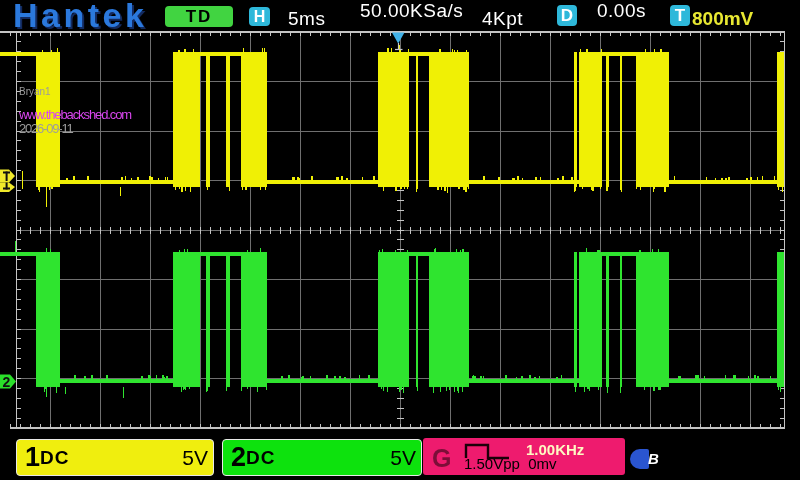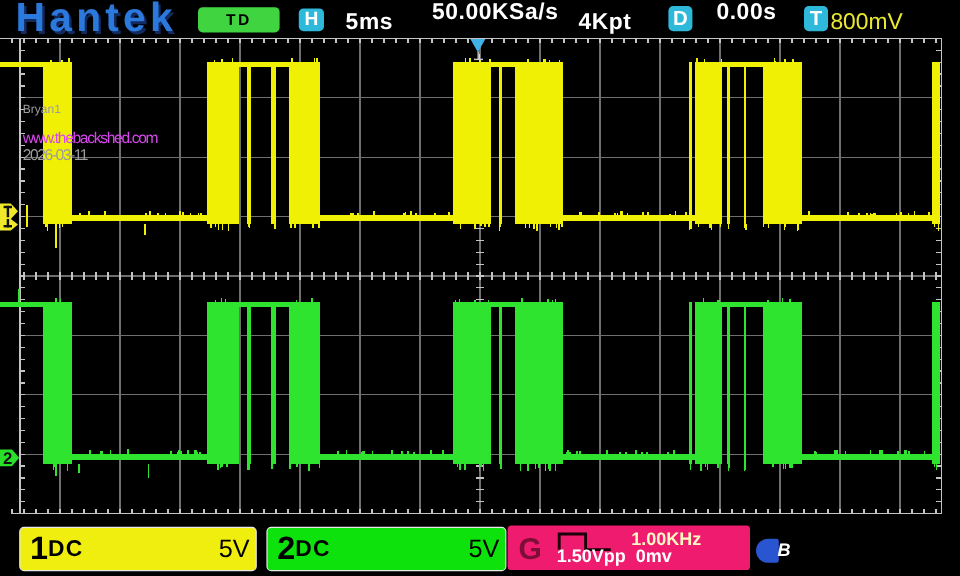--- a/index.html
+++ b/index.html
@@ -1,18 +1,18 @@
 <!DOCTYPE html>
 <html><head><meta charset="utf-8">
 <style>
 html,body{margin:0;padding:0;width:800px;height:480px;background:#000;overflow:hidden}
 body{font-family:"Liberation Sans",sans-serif;position:relative}
 .a{position:absolute}
 .cy{background:#2eb8da;color:#fff;border-radius:4px;font-weight:bold;text-align:center}
-.w{color:#fff;font-weight:bold;font-size:19px;letter-spacing:0.5px}
+.w{color:#fff;font-weight:normal;font-size:19px;letter-spacing:0.5px}
 .chbox{top:439px;height:35px;border:1px solid #e8e8e8;border-radius:4px;color:#000;display:flex;align-items:center}
 </style></head>
 <body>
 <svg width="800" height="480" viewBox="0 0 800 480" style="position:absolute;left:0;top:0" shape-rendering="crispEdges">
 <g>
       <line x1="50" y1="32" x2="50" y2="428" stroke="#6f6f6f" stroke-width="1"></line>
 <line x1="100" y1="32" x2="100" y2="428" stroke="#6f6f6f" stroke-width="1"></line>
 <line x1="150" y1="32" x2="150" y2="428" stroke="#6f6f6f" stroke-width="1"></line>
 <line x1="200" y1="32" x2="200" y2="428" stroke="#6f6f6f" stroke-width="1"></line>
 <line x1="250" y1="32" x2="250" y2="428" stroke="#6f6f6f" stroke-width="1"></line>
@@ -723,45 +723,45 @@
 <rect x="3" y="187.5" width="7" height="2" fill="#111"></rect>
 <polygon points="0,374.5 10,374.5 16,381.5 10,388.5 0,388.5" fill="#2ae02a"></polygon>
 <text x="2.5" y="386.8" font-size="14" font-weight="bold" fill="#111" font-family="Liberation Sans, sans-serif">2</text>
 <polygon points="392,32.5 404.5,32.5 398.2,43.5" fill="#41b2e8"></polygon>
 <line x1="398.5" y1="43" x2="398.5" y2="50" stroke="#c9c9c9" stroke-width="1.2"></line>
 <line x1="395" y1="49.5" x2="402.5" y2="49.5" stroke="#c9c9c9" stroke-width="1.2"></line>
 </g>
 </svg>
 
 <div class="a" style="left:13px;top:-4px;font-size:34px;font-weight:bold;color:#2b79dd;letter-spacing:3.5px;text-shadow:2px 2px 0 #132a5e">Hantek</div>
-<div class="a" style="left:165px;top:6px;width:68px;height:21px;background:#41d441;border-radius:4px;color:#000;font-weight:bold;font-size:13px;text-align:center;letter-spacing:2px;line-height:21px">TD</div>
+<div class="a" style="left:165px;top:6px;width:68px;height:21px;background:#41d441;border-radius:4px;color:#000;font-weight:bold;font-size:17px;text-align:center;letter-spacing:2px;line-height:21px">TD</div>
 <div class="a cy" style="left:249px;top:7px;width:21px;height:19px;font-size:16px;line-height:19px">H</div>
 <div class="a w" style="left:288px;top:8px">5ms</div>
 <div class="a w" style="left:360px;top:0">50.00KSa/s</div>
 <div class="a w" style="left:482px;top:8px">4Kpt</div>
 <div class="a cy" style="left:557px;top:5px;width:20px;height:21px;font-size:17px;line-height:21px">D</div>
 <div class="a w" style="left:597px;top:0">0.00s</div>
 <div class="a cy" style="left:670px;top:5px;width:20px;height:21px;font-size:17px;line-height:21px">T</div>
-<div class="a" style="left:692px;top:8px;font-size:19px;font-weight:normal;color:#e8e832">800mV</div>
+<div class="a" style="left:692px;top:8px;font-size:19px;font-weight:bold;color:#e8e832">800mV</div>
 
 <div class="a" style="left:19px;top:86px;font-size:10px;color:#9c9c9c">Bryan1</div>
 <div class="a" style="left:19px;top:107px;font-size:13px;color:#d946ef;letter-spacing:-1.1px">www.thebackshed.com</div>
-<div class="a" style="left:19px;top:121px;font-size:13px;color:#9c9c9c;letter-spacing:-1.2px">2026-03-11</div>
+<div class="a" style="left:19px;top:121px;font-size:13px;color:#9c9c9c;letter-spacing:-1.2px">2026-09-11</div>
 
 <div class="a chbox" style="left:16px;width:196px;background:#f0ee0e">
   <span style="font-size:27px;font-weight:bold;margin-left:8px">1</span>
     <span style="font-size:19px;font-weight:bold;letter-spacing:1px">DC</span>
   <span style="margin-left:auto;margin-right:5px;font-size:21px">5V</span>
   </div>
 <div class="a chbox" style="left:222px;width:198px;background:#0de20d">
   <span style="font-size:27px;font-weight:bold;margin-left:8px">2</span>
     <span style="font-size:19px;font-weight:bold;letter-spacing:1px">DC</span>
   <span style="margin-left:auto;margin-right:5px;font-size:21px">5V</span>
   </div>
 <div class="a" style="left:423px;top:438px;width:202px;height:37px;background:#ee1b6e;border-radius:3px">
   <span class="a" style="left:9px;top:6px;font-size:25px;font-weight:bold;color:#7c0e38">G</span>
   <svg class="a" style="left:41px;top:4px" width="70" height="18" viewBox="0 0 70 18">
     <path d="M2,16 L2,3 L24,3 L24,16 L45,16" fill="none" stroke="#1a0008" stroke-width="2.4"></path>
   </svg>
   <span class="a" style="left:103px;top:3px;font-size:15px;font-weight:bold;color:#fef9c3">1.00KHz</span>
-  <span class="a" style="left:41px;top:17px;font-size:15px;font-weight:bold;color:#ffffff">1.50Vpp&nbsp; 0mv</span>
+  <span class="a" style="left:41px;top:17px;font-size:15px;font-weight:normal;color:#000000">1.50Vpp&nbsp; 0mv</span>
 </div>
 <div class="a" style="left:630px;top:449px;width:19px;height:20px;background:#2a55d0;border-radius:10px 2px 2px 10px"></div>
 <div class="a" style="left:648px;top:450px;font-size:15px;font-weight:bold;font-style:italic;color:#fff">B</div>
 </body></html>

